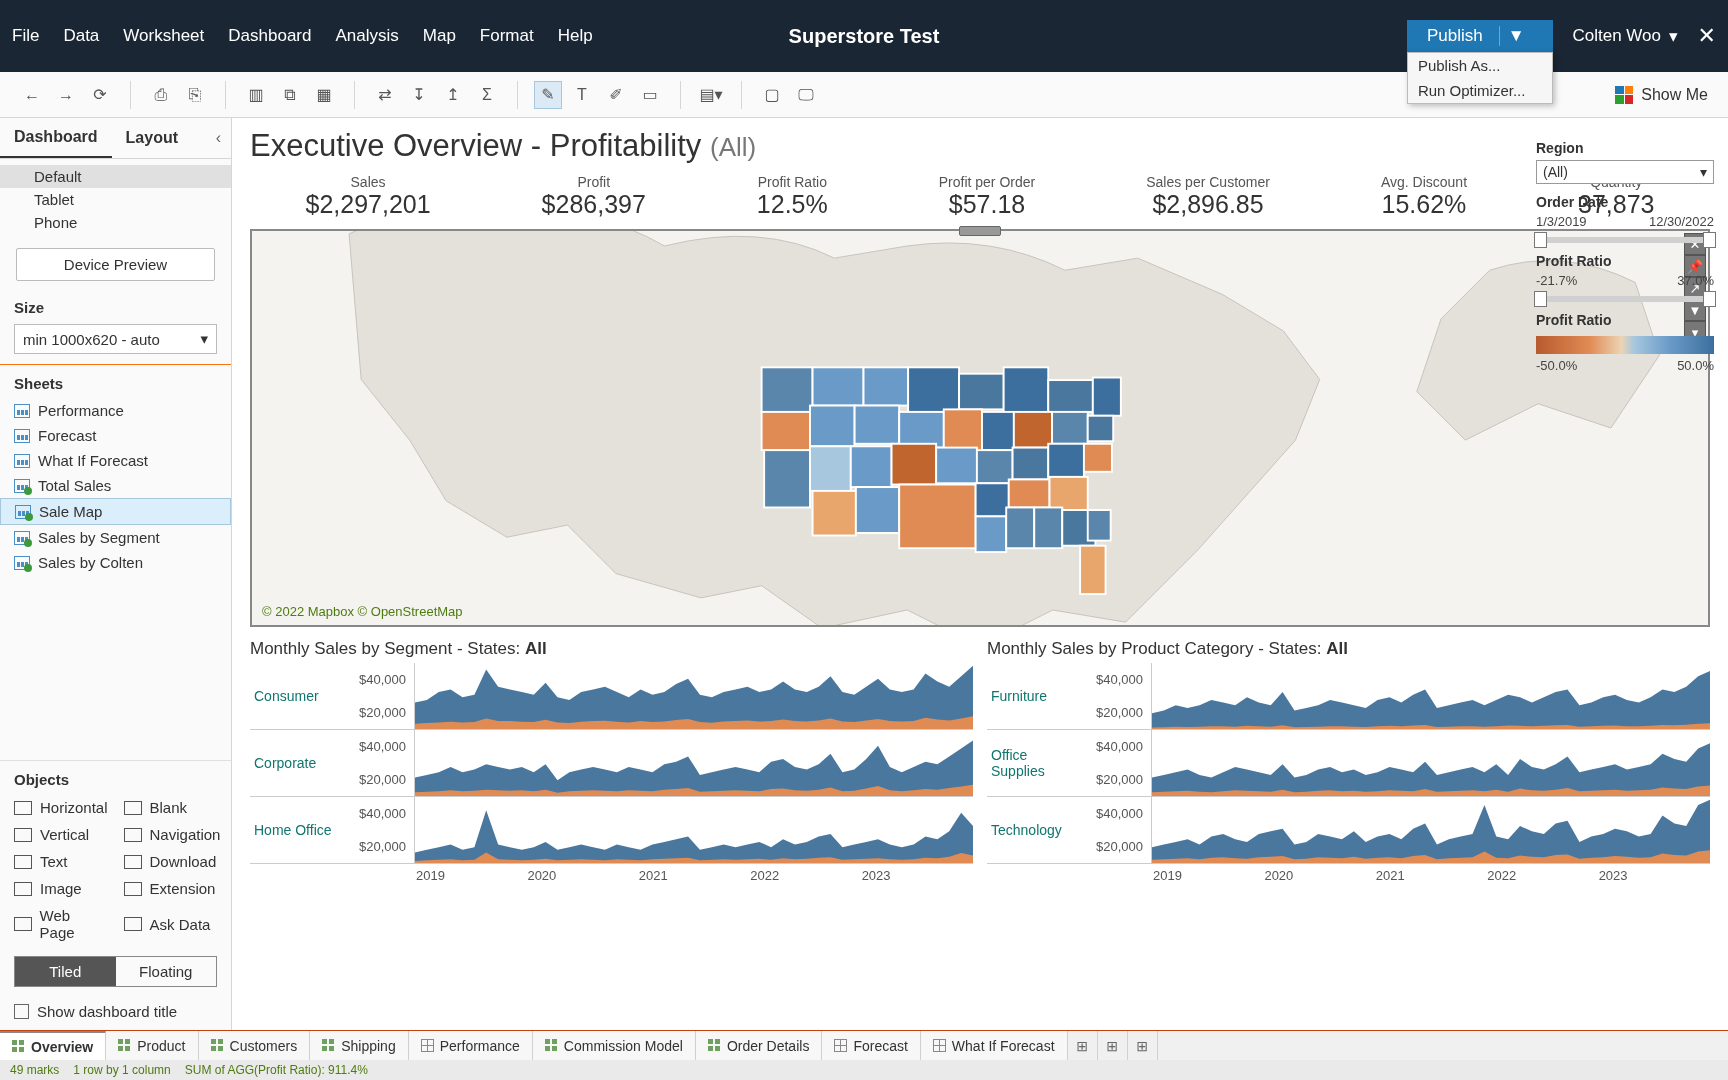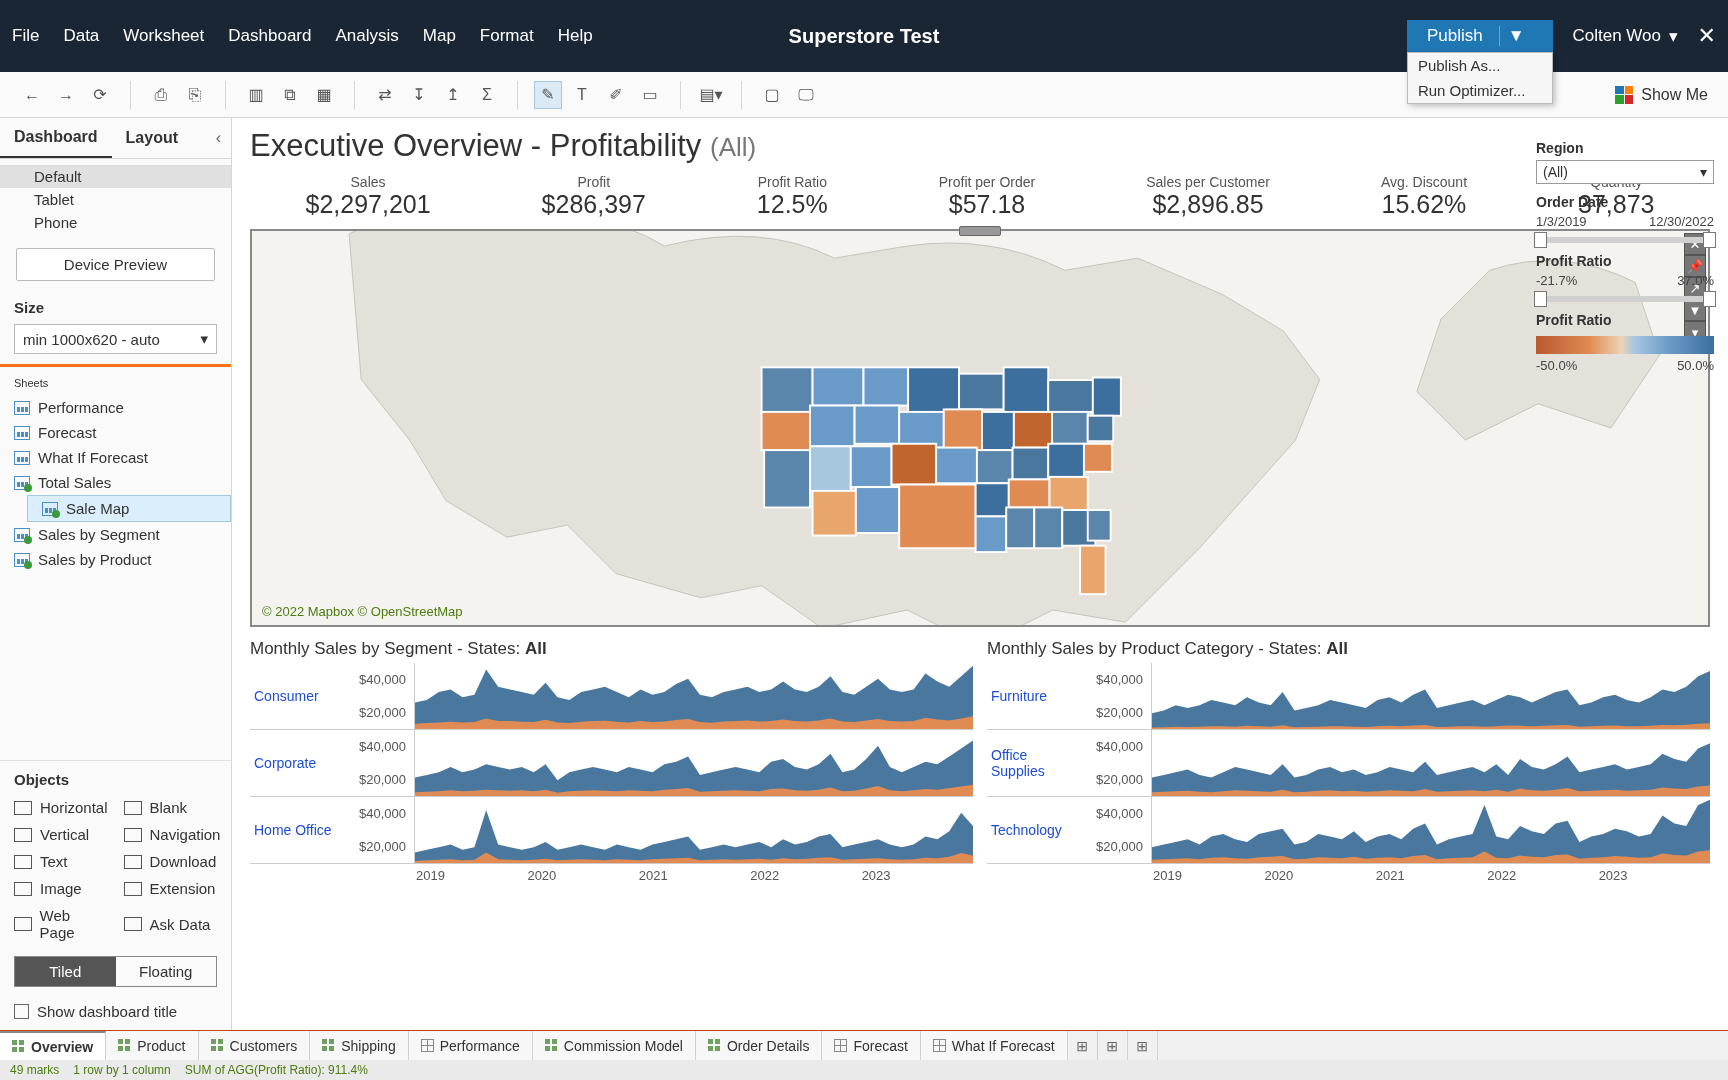--- a/index.html
+++ b/index.html
@@ -34,23 +34,23 @@
 .side-tabs { display:flex; border-bottom:1px solid #d6d6d6; align-items:center; }
 .side-tab { padding:10px 14px; font-size:16px; font-weight:600; }
 .side-tab.active { border-bottom:2px solid #333; }
 .side-collapse { margin-left:auto; padding:0 10px; font-size:16px; color:#666; }
 .device-list { padding:6px 0; }
 .device-item { padding:3px 20px 3px 34px; font-size:15px; }
 .device-item.sel { background:#e0e0e0; }
 .device-preview { margin:8px 16px; border:1px solid #bbb; background:#fff; text-align:center; padding:7px 0; font-size:15px; border-radius:2px; }
 .size-hdr { padding:10px 14px 4px; font-weight:600; font-size:15px; }
 .size-select { margin:4px 14px 10px; border:1px solid #bbb; background:#fff; padding:5px 8px; font-size:15px; display:flex; justify-content:space-between; align-items:center; }
-.sheets-hdr { padding:10px 14px 6px; font-weight:400; font-size:11px; border-top:3px solid #f97316; }
+.sheets-hdr { padding:10px 14px 6px; font-weight:700; font-size:15px; border-top:1px solid #f97316; }
 .sheet-item { padding:4px 14px; font-size:15px; display:flex; align-items:center; gap:8px; }
-.sheet-item.sel { background:#daeefc; border:1px solid #a7c7df;margin-left:27px; }
+.sheet-item.sel { background:#daeefc; border:1px solid #a7c7df; }
 .sheet-icon { width:16px; height:14px; display:inline-block; border:1px solid #4a8fc7; position:relative; }
 .sheet-icon::before { content:""; position:absolute; left:2px; bottom:2px; width:3px; height:5px; background:#4a8fc7; box-shadow:4px 0 #4a8fc7, 8px 0 #4a8fc7; }
 .sheet-icon.ck::after { content:""; position:absolute; right:-3px; bottom:-3px; width:8px; height:8px; background:#3c9a3c; border-radius:50%; }
 .objects-hdr { padding:10px 14px 6px; font-weight:600; font-size:15px; border-top:1px solid #e0e0e0; margin-top:auto; }
 .objects-grid { display:grid; grid-template-columns:1fr 1fr; padding:0 6px; }
 .obj-item { display:flex; align-items:center; gap:8px; padding:5px 8px; font-size:15px; }
 .obj-icon { width:18px; height:14px; border:1.5px solid #555; display:inline-block; }
 .layout-toggle { display:flex; margin:10px 14px; border:1px solid #888; }
 .layout-toggle div { flex:1; text-align:center; padding:6px 0; font-size:15px; }
 .layout-toggle .sel { background:#555; color:#fff; }
@@ -81,21 +81,21 @@
 .fp-slider { height:6px; background:#d0d0d0; margin:8px 0; position:relative; border-radius:2px;}
 .fp-slider::before,.fp-slider::after { content:""; position:absolute; width:11px; height:14px; background:#fff; border:1px solid #777; top:-5px; }
 .fp-slider::before { left:-2px; } .fp-slider::after { right:-2px; }
 .fp-legend { height:18px; margin-top:8px; background:linear-gradient(90deg,#b85a2f 0%,#e08b54 30%,#ecd4b4 48%,#a7c7df 55%,#6a9bc8 75%,#3d6f9e 100%); }
 
 .charts-row { display:flex; gap:14px; margin-top:12px; flex:1; }
 .chart-col { flex:1; }
 .chart-title { font-size:17px; margin-bottom:4px; }
 .chart-title strong { font-weight:600; }
 .small-chart { height:67px; border-bottom:1px solid #ccc; display:flex; }
-.row-label { width:90px; font-size:14px; color:#1d4ed8; display:flex; align-items:center; padding-left:4px;}
+.row-label { width:90px; font-size:14px; color:#0f766e; display:flex; align-items:center; padding-left:4px;}
 .y-axis { width:74px; font-size:13px; color:#555; display:flex; flex-direction:column; justify-content:space-around; text-align:right; padding-right:8px;}
 .plot { flex:1; position:relative; border-left:1px solid #ccc; }
 .plot svg { width:100%; height:100%; display:block; }
 .x-axis { display:flex; padding-left:166px; font-size:13px; color:#555; margin-top:4px;}
 .x-axis span { flex:1; }
 
 
 .sheet-tabs { height:30px; border-top:1px solid #c2410c; background:#f0f0f0; display:flex; align-items:stretch; font-size:14px; }
 .sheet-tab { padding:0 12px; display:flex; align-items:center; gap:6px; border-right:1px solid #d0d0d0; background:#f7f7f7; }
 .sheet-tab.active { background:#fff; font-weight:600; border-top:2px solid #888; }
@@ -231,21 +231,21 @@
         <div class="sheet-item sel">
           <span class="sheet-icon ck"></span>
           <span>Sale Map</span>
         </div>
         <div class="sheet-item">
           <span class="sheet-icon ck"></span>
           <span>Sales by Segment</span>
         </div>
         <div class="sheet-item">
           <span class="sheet-icon ck"></span>
-          <span>Sales by Product</span>
+          <span>Sales by Colten</span>
         </div>
       </div>
     <div class="objects-hdr">Objects</div>
     <div class="objects-grid" id="objects-grid">
         <div class="obj-item"><span class="obj-icon"></span>Horizontal</div>
         <div class="obj-item"><span class="obj-icon"></span>Blank</div>
         <div class="obj-item"><span class="obj-icon"></span>Vertical</div>
         <div class="obj-item"><span class="obj-icon"></span>Navigation</div>
         <div class="obj-item"><span class="obj-icon"></span>Text</div>
         <div class="obj-item"><span class="obj-icon"></span>Download</div>

